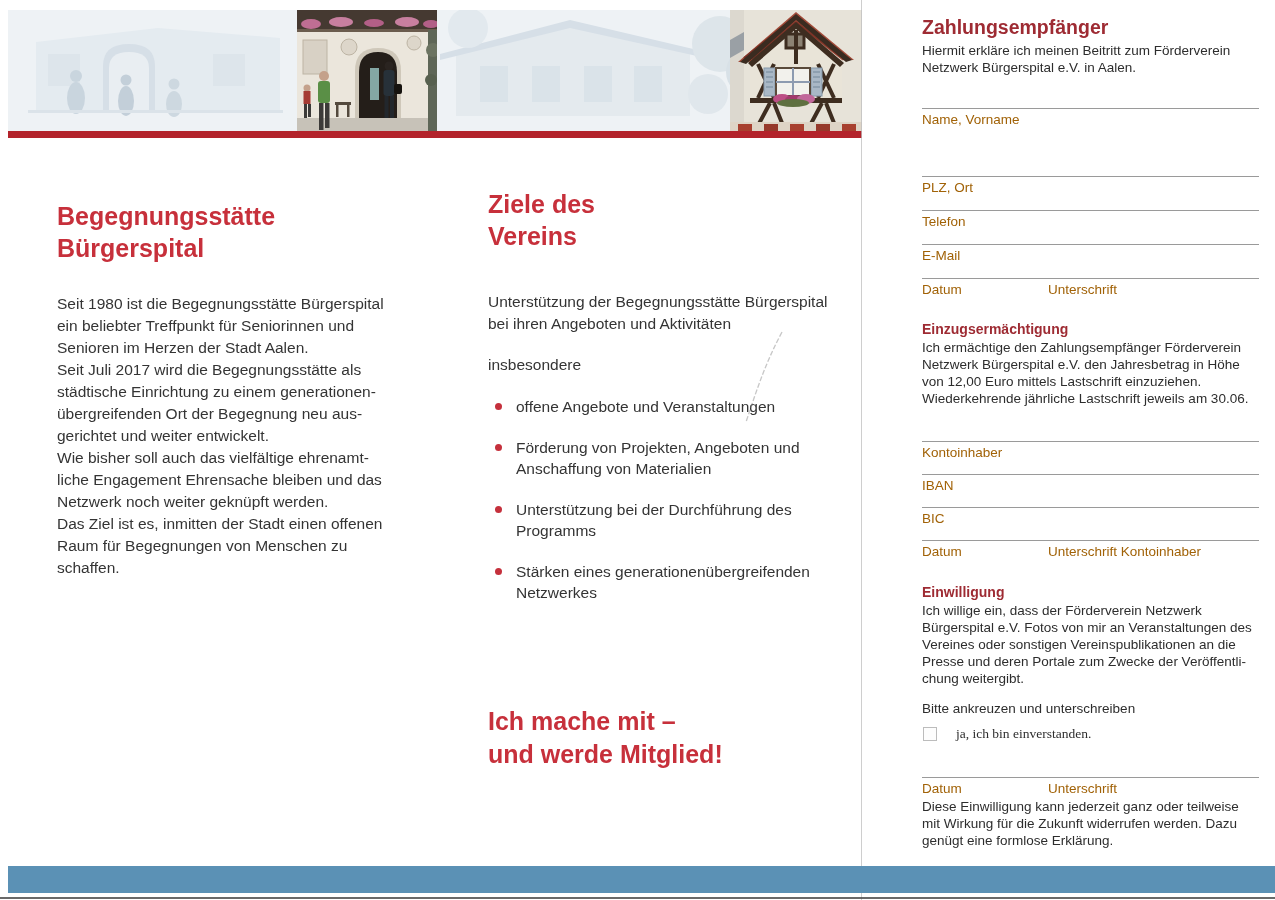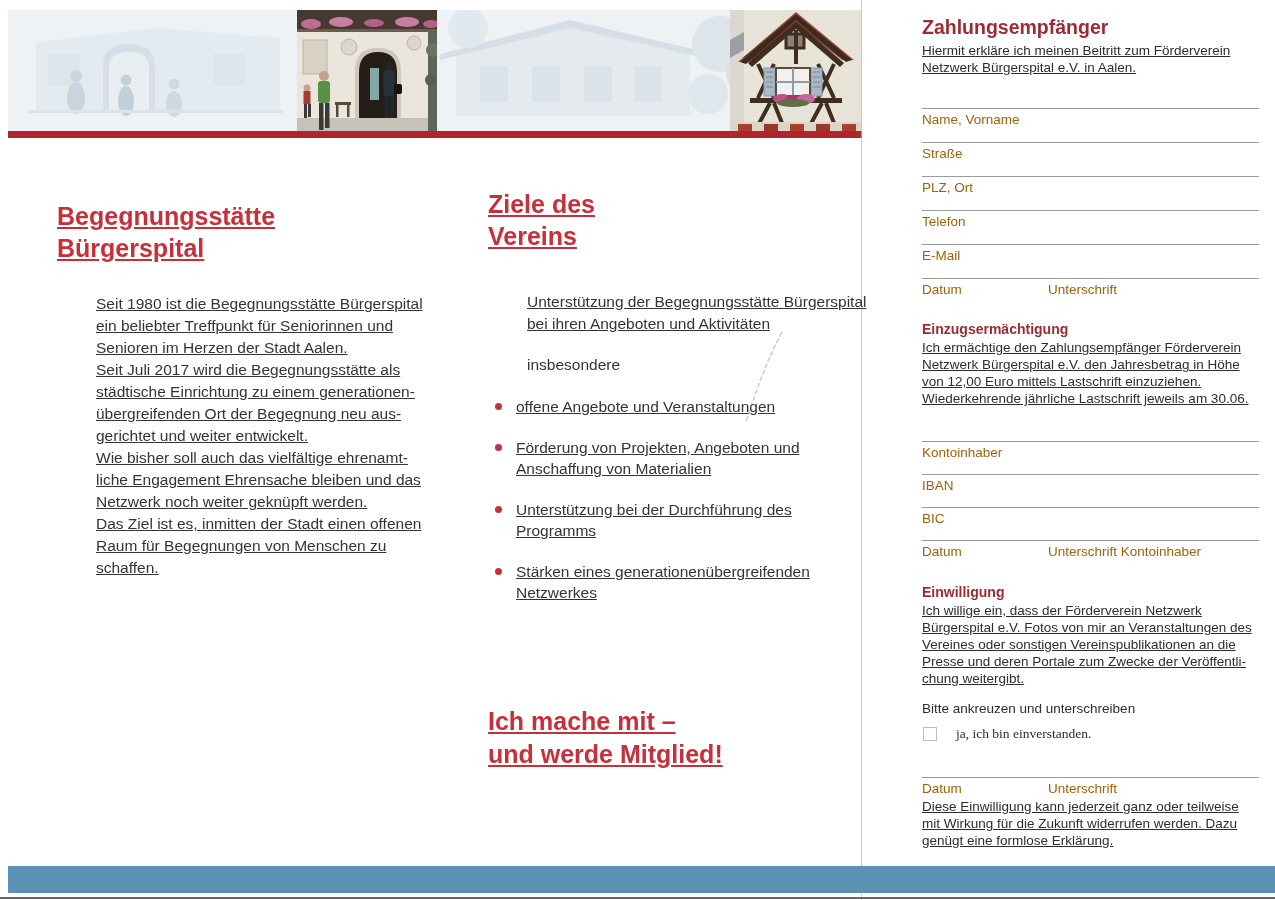--- a/index.html
+++ b/index.html
@@ -1,36 +1,36 @@
 <!DOCTYPE html>
 <html><head>
 <meta charset="utf-8">
 <style>
   html,body{margin:0;padding:0;}
   body{
     width:1275px;height:900px;position:relative;background:#ffffff;
     font-family:"Liberation Sans", sans-serif;color:#333;overflow:hidden;
   }
   .abs{position:absolute;}
-  .preline{white-space:pre-line;text-decoration:underline;}
+  .preline{white-space:pre-line;}
 
   
   .banner{left:8px;top:10px;width:854px;height:123px;background:#eef2f5;overflow:hidden;}
   .banner svg{display:block;}
   .photo{top:0;height:123px;overflow:hidden;}
   .photo1{left:289px;width:140px;}
   .photo2{left:722px;width:132px;}
   .redline{left:8px;top:131px;width:854px;height:7px;background:#b3232b;}
 
   
   .fold{left:861px;top:0;width:1px;height:900px;background:rgba(190,190,190,0.75);}
 
   
   .big-red{color:#c7303b;font-weight:bold;font-size:25px;line-height:32px;}
-  .body-text{font-size:15.5px;line-height:22px;color:#343434;margin-left:39px;}
+  .body-text{font-size:15.5px;line-height:22px;color:#343434;}
   .left-title{left:57px;top:200px;}
   .left-body{left:57px;top:293px;width:365px;}
   .mid-title{left:488px;top:188px;}
   .mid-intro{left:488px;top:291px;width:370px;}
   .mid-insb{left:488px;top:354px;}
   .mid-list{left:492px;top:396px;width:372px;margin:0;padding:0;list-style:none;}
   .mid-list li{position:relative;padding-left:24px;margin:0 0 20px 0;font-size:15.5px;line-height:21px;color:#343434;}
   .bullet-dot{position:absolute;left:3px;top:7px;width:7px;height:7px;border-radius:50%;background:#c5303c;}
   .cta{left:488px;top:705px;font-size:25px;line-height:33px;}
 
@@ -200,21 +200,20 @@
   <path d="M40,4 C24,34 16,58 4,94" stroke="#8f8f8f" stroke-width="1.3" fill="none" opacity="0.5" stroke-dasharray="5,2"></path>
 </svg>
 
 <div class="abs form-page">
 
   <div class="abs fp-title">Zahlungsempfänger</div>
   <div class="abs fp-text preline fp-intro">Hiermit erkläre ich meinen Beitritt zum Förderverein
 Netzwerk Bürgerspital e.V. in Aalen.</div>
 
   <div class="abs frow" style="top:108px;"><span>Name, Vorname</span></div>
-  <div class="abs frow" style="top:142px;"><span>Straße</span></div>
   <div class="abs frow" style="top:176px;"><span>PLZ, Ort</span></div>
   <div class="abs frow" style="top:210px;"><span>Telefon</span></div>
   <div class="abs frow" style="top:244px;"><span>E-Mail</span></div>
   <div class="abs frow" style="top:278px;">
     <span>Datum</span>
     <span class="sig">Unterschrift</span>
   </div>
 
   <div class="abs sec-title" style="top:321px;">Einzugsermächtigung</div>
   <div class="abs fp-text preline" style="top:339px;width:345px;">Ich ermächtige den Zahlungsempfänger Förderverein

